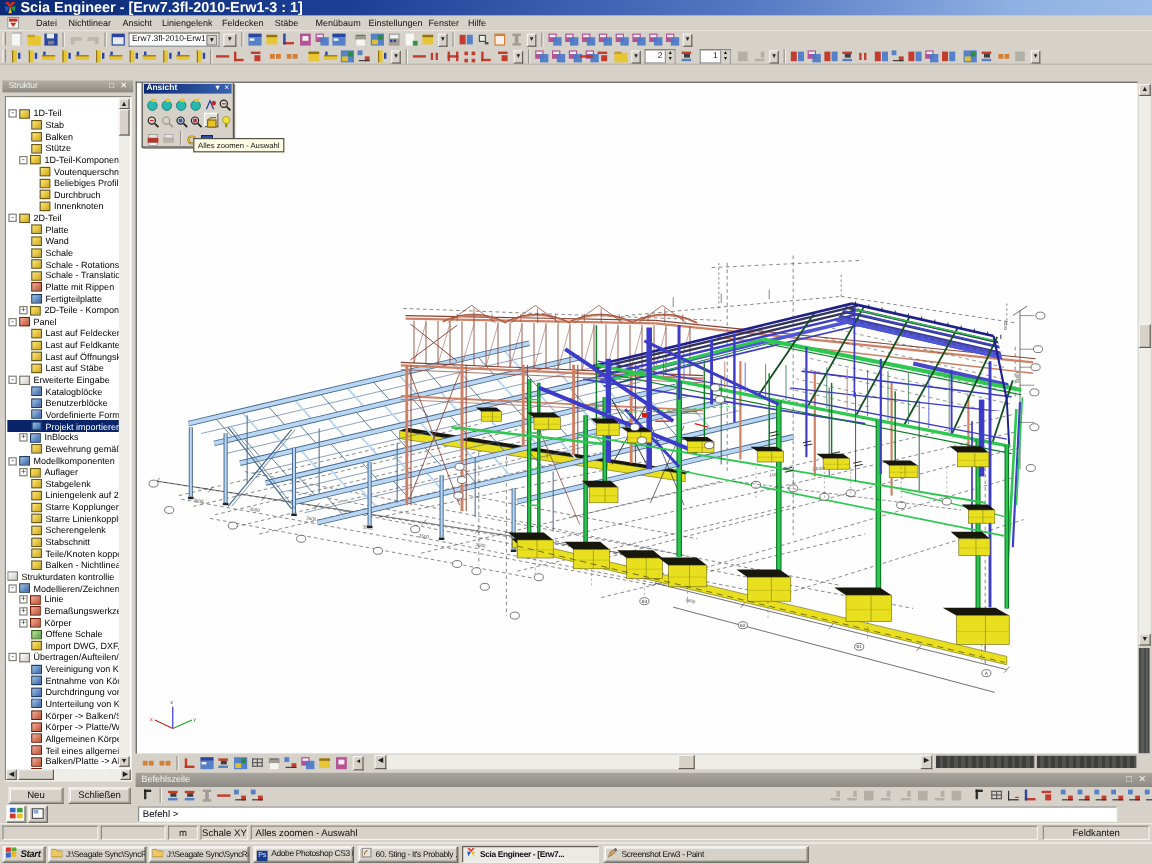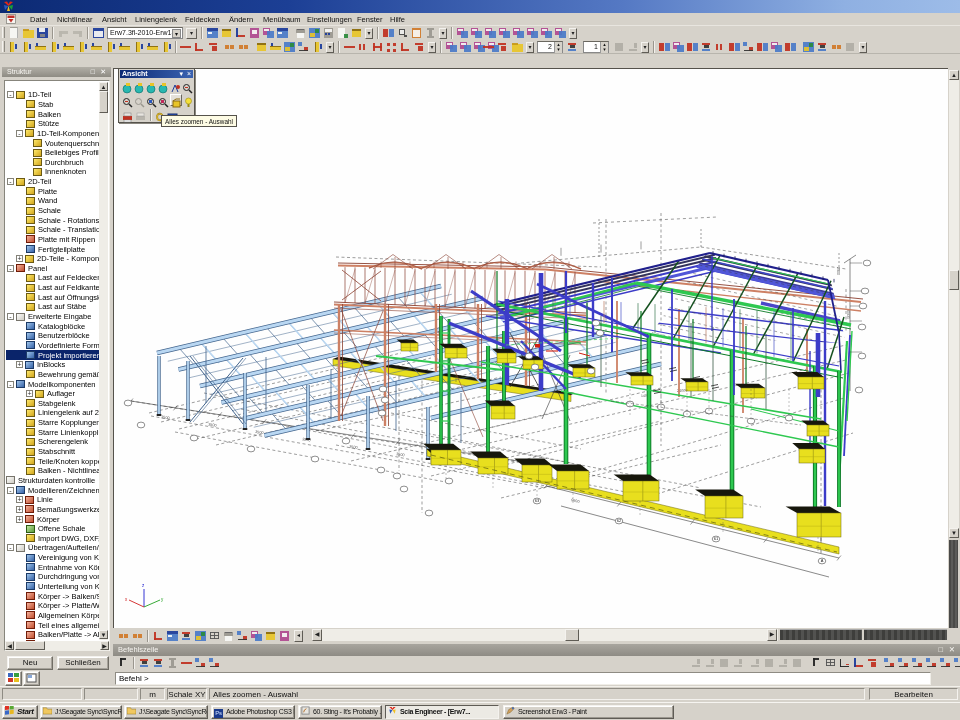--- a/index.html
+++ b/index.html
@@ -37,34 +37,35 @@
 </style></head>
 <body>
 
 <div class="abs titlebar">
     <svg style="position:absolute;left:3px;top:1px" width="11" height="11" viewBox="0 0 11 11">
       <path d="M5.5 5 L1 1 L4 0.5 L5.5 3 L7 0.5 L10 1 Z" fill="#e02a1a"></path>
       <path d="M5.5 5 L2 9 L1 4 Z" fill="#2a58c0"></path>
       <path d="M5.5 5 L9 9 L10 4 Z" fill="#18a038"></path>
       <path d="M5.5 5 L4 10 L7 10 Z" fill="#f0c020"></path>
     </svg>
+    <span style="position:absolute;left:17px">Scia Engineer - [Erw7.3fl-2010-Erw1-3 : 1]</span>
   </div>
 
 <div class="abs menubar">
 <svg style="position:absolute;left:6px;top:1px" width="10" height="10" viewBox="0 0 10 10">
       <rect x="0.5" y="0.5" width="9" height="9" fill="#f6f4f0" stroke="#8a8880" stroke-width="0.8"></rect>
       <rect x="1.5" y="1.5" width="7" height="2.5" fill="#c03028"></rect>
       <path d="M2.5 5 L5 8.5 L7.5 5 Z" fill="#c03028"></path>
     </svg>
 <span style="left:30px">Datei</span>
     <span style="left:57px">Nichtlinear</span>
     <span style="left:102px">Ansicht</span>
     <span style="left:135px">Liniengelenk</span>
     <span style="left:185px">Feldecken</span>
-    <span style="left:229px">Ändern</span>
+    <span style="left:229px">Stäbe</span>
     <span style="left:263px">Menübaum</span>
     <span style="left:307px">Einstellungen</span>
     <span style="left:357px">Fenster</span>
     <span style="left:390px">Hilfe</span>
 </div>
 
 <div class="abs tb" style="top:26px;height:14px">
     <span class="grip" style="left:2px;top:1px"></span>
     <span class="ic" style="left:8px;top:1px">
       <i style="position:absolute;left:2px;top:0px;width:8px;height:11px;background:#f8f8f6"></i>
@@ -489,21 +490,21 @@
       <div class="trow" style="padding-left:9px"><span style="width:11px;flex:none"></span><span class="ti y"></span>Last auf Öffnungsk</div>
       <div class="trow" style="padding-left:9px"><span style="width:11px;flex:none"></span><span class="ti y"></span>Last auf Stäbe</div>
       <div class="trow" style="padding-left:0px"><span class="pm">-</span><span class="ti w"></span>Erweiterte Eingabe</div>
       <div class="trow" style="padding-left:9px"><span style="width:11px;flex:none"></span><span class="ti b"></span>Katalogblöcke</div>
       <div class="trow" style="padding-left:9px"><span style="width:11px;flex:none"></span><span class="ti b"></span>Benutzerblöcke</div>
       <div class="trow" style="padding-left:9px"><span style="width:11px;flex:none"></span><span class="ti b"></span>Vordefinierte Formen</div>
       <div class="trow sel" style="padding-left:9px"><span style="width:11px;flex:none"></span><span class="ti b"></span>Projekt importieren (E</div>
       <div class="trow" style="padding-left:9px"><span class="pm">+</span><span class="ti b"></span>InBlocks</div>
       <div class="trow" style="padding-left:9px"><span style="width:11px;flex:none"></span><span class="ti y"></span>Bewehrung gemäß V</div>
       <div class="trow" style="padding-left:0px"><span class="pm">-</span><span class="ti b"></span>Modellkomponenten</div>
-      <div class="trow" style="padding-left:19px"><span class="pm">+</span><span class="ti y"></span>Auflager</div>
+      <div class="trow" style="padding-left:9px"><span class="pm">+</span><span class="ti y"></span>Auflager</div>
       <div class="trow" style="padding-left:9px"><span style="width:11px;flex:none"></span><span class="ti y"></span>Stabgelenk</div>
       <div class="trow" style="padding-left:9px"><span style="width:11px;flex:none"></span><span class="ti y"></span>Liniengelenk auf 2D</div>
       <div class="trow" style="padding-left:9px"><span style="width:11px;flex:none"></span><span class="ti y"></span>Starre Kopplungen</div>
       <div class="trow" style="padding-left:9px"><span style="width:11px;flex:none"></span><span class="ti y"></span>Starre Linienkopplu</div>
       <div class="trow" style="padding-left:9px"><span style="width:11px;flex:none"></span><span class="ti y"></span>Scherengelenk</div>
       <div class="trow" style="padding-left:9px"><span style="width:11px;flex:none"></span><span class="ti y"></span>Stabschnitt</div>
       <div class="trow" style="padding-left:9px"><span style="width:11px;flex:none"></span><span class="ti y"></span>Teile/Knoten koppel</div>
       <div class="trow" style="padding-left:9px"><span style="width:11px;flex:none"></span><span class="ti y"></span>Balken - Nichtlinear</div>
       <div class="trow" style="padding-left:0px"><span class="ti w"></span>Strukturdaten kontrollie</div>
       <div class="trow" style="padding-left:0px"><span class="pm">-</span><span class="ti b"></span>Modellieren/Zeichnen</div>
@@ -1429,21 +1430,21 @@
 <div class="abs" style="left:113px;top:671px;width:847px;height:15px;background:#d6d2ca">
 <div style="position:absolute;left:2px;top:1px;width:816px;height:13px;background:#fff;border:1px solid #8e8b83;border-bottom-color:#f0eee8;border-right-color:#f0eee8;font-size:8px;line-height:11px;padding-left:3px;color:#000">Befehl &gt;</div>
 </div>
 
 <div class="abs statusbar">
 <div class="sseg" style="left:2px;width:80px"></div>
 <div class="sseg" style="left:84px;width:54px"></div>
 <div class="sseg" style="left:140px;width:25px">m</div>
 <div class="sseg" style="left:167px;width:40px">Schale XY</div>
 <div class="sseg" style="left:209px;width:656px;text-align:left;padding-left:3px">Alles zoomen - Auswahl</div>
-<div class="sseg" style="left:869px;width:89px">Bearbeiten</div>
+<div class="sseg" style="left:869px;width:89px">Feldkanten</div>
 </div>
 
 <div class="abs taskbar">
 <div class="tbt" style="left:2px;width:36px;font-weight:bold;font-style:italic;font-size:8px"><svg class="tico" viewBox="0 0 10 10">
         <rect x="0" y="0" width="4.5" height="4.5" fill="#e03024" transform="skewY(-6)"></rect>
         <rect x="5.2" y="0" width="4.5" height="4.5" fill="#58a832" transform="skewY(-6)"></rect>
         <rect x="0" y="5.2" width="4.5" height="4.5" fill="#3868c8" transform="skewY(-6)"></rect>
         <rect x="5.2" y="5.2" width="4.5" height="4.5" fill="#e8b820" transform="skewY(-6)"></rect>
       </svg>Start</div>
 <div class="tbt" style="left:40px;width:82px"><svg class="tico" viewBox="0 0 10 10">

